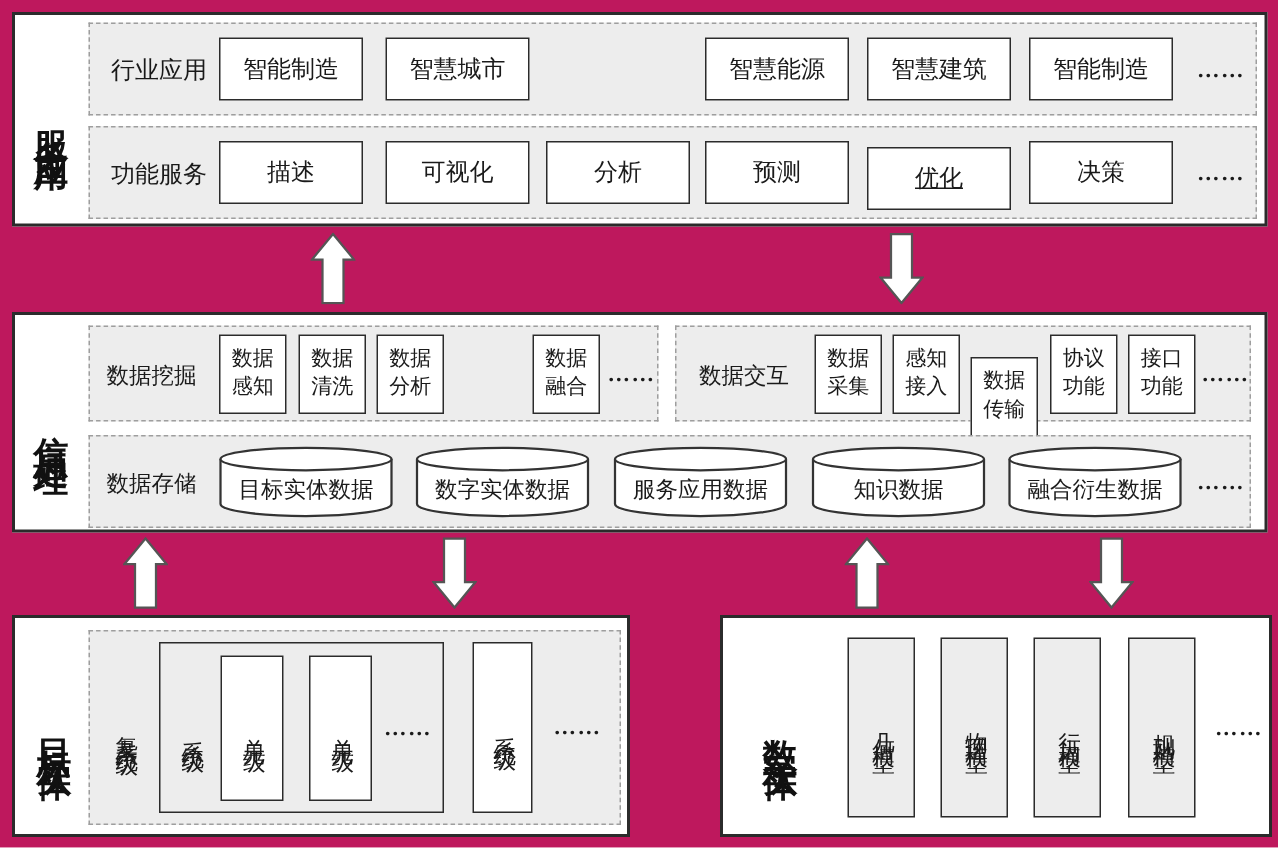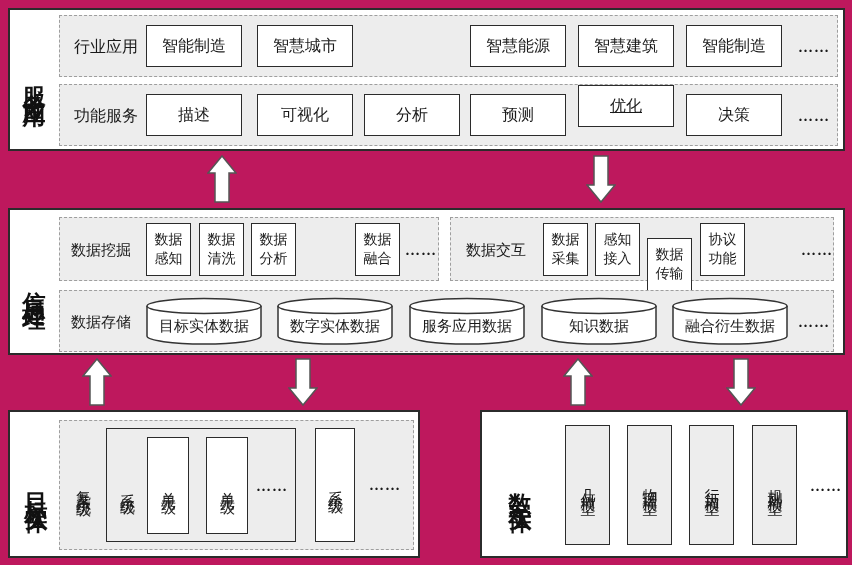--- a/index.html
+++ b/index.html
@@ -67,21 +67,21 @@
       <div class="itembox" style="left:626px;top:9px;width:96px;height:42px;">智能制造</div>
       <div class="ellipsis" style="left:731px;top:0;width:46px;height:62px;">……</div>
     </div>
 
     <div class="dashed" style="left:49px;top:74px;width:779px;height:62px;">
       <div class="rowlabel" style="left:14px;top:0;height:62px;">功能服务</div>
       <div class="itembox" style="left:86px;top:9px;width:96px;height:42px;">描述</div>
       <div class="itembox" style="left:197px;top:9px;width:96px;height:42px;">可视化</div>
       <div class="itembox" style="left:304px;top:9px;width:96px;height:42px;">分析</div>
       <div class="itembox" style="left:410px;top:9px;width:96px;height:42px;">预测</div>
-      <div class="itembox" style="left:518px;top:0;width:96px;height:42px;text-decoration:underline;">优化</div>
+      <div class="itembox" style="left:518px;top:13px;width:96px;height:42px;text-decoration:underline;">优化</div>
       <div class="itembox" style="left:626px;top:9px;width:96px;height:42px;">决策</div>
       <div class="ellipsis" style="left:731px;top:0;width:46px;height:62px;">……</div>
     </div>
   </div>
 
   <div class="arrow" style="left:207px;top:155px;">
     <svg viewBox="0 0 30 48">
         <path d="M15 1 L29 18 L22 18 L22 47 L8 47 L8 18 L1 18 Z" fill="#ffffff" stroke="#555" stroke-width="1.5"></path>
       </svg>
   </div>
@@ -117,20 +117,23 @@
           <span>数据采集</span>
         </div>
       <div class="smallbox" style="left:144px;top:5px;width:45px;height:53px;">
           <span>感知接入</span>
         </div>
       <div class="smallbox" style="left:196px;top:20px;width:45px;height:53px;">
           <span>数据传输</span>
         </div>
       <div class="smallbox" style="left:249px;top:5px;width:45px;height:53px;">
           <span>协议功能</span>
+        </div>
+      <div class="smallbox" style="left:301px;top:5px;width:45px;height:53px;">
+          <span>接口功能</span>
         </div>
       <div class="ellipsis" style="left:349px;top:0;width:34px;height:64px;">……</div>
     </div>
 
     <div class="dashed" style="left:49px;top:80px;width:775px;height:62px;">
       <div class="rowlabel" style="left:11px;top:0;height:62px;font-size:15px;">数据存储</div>
 
       <div class="cyl" style="left:85px;top:6px;width:118px;height:49px;">
         <svg viewBox="0 0 118 49" preserveAspectRatio="none">
             <path d="M2 9 L2 39 A57 8 0 0 0 116 39 L116 9" fill="#ffffff" stroke="#333" stroke-width="1.5"></path>

